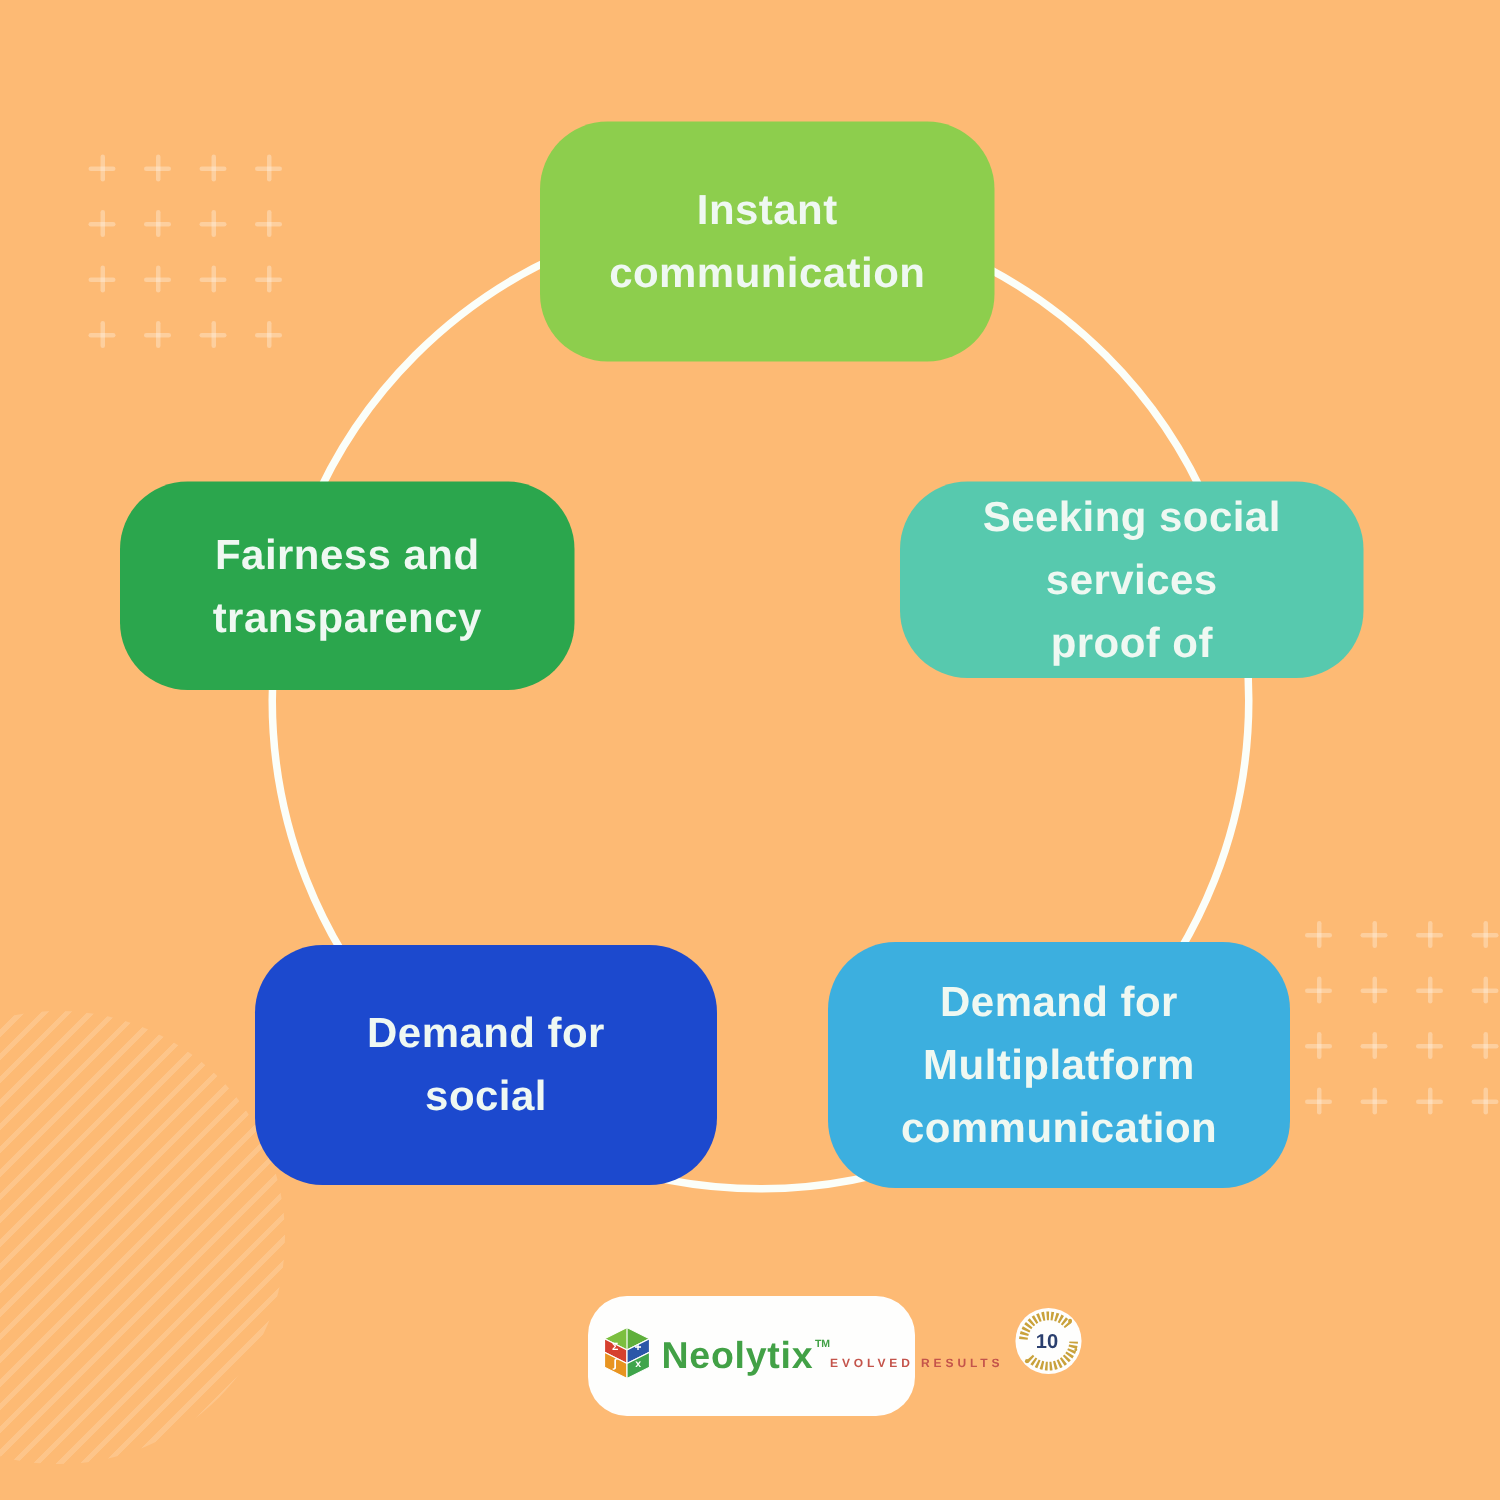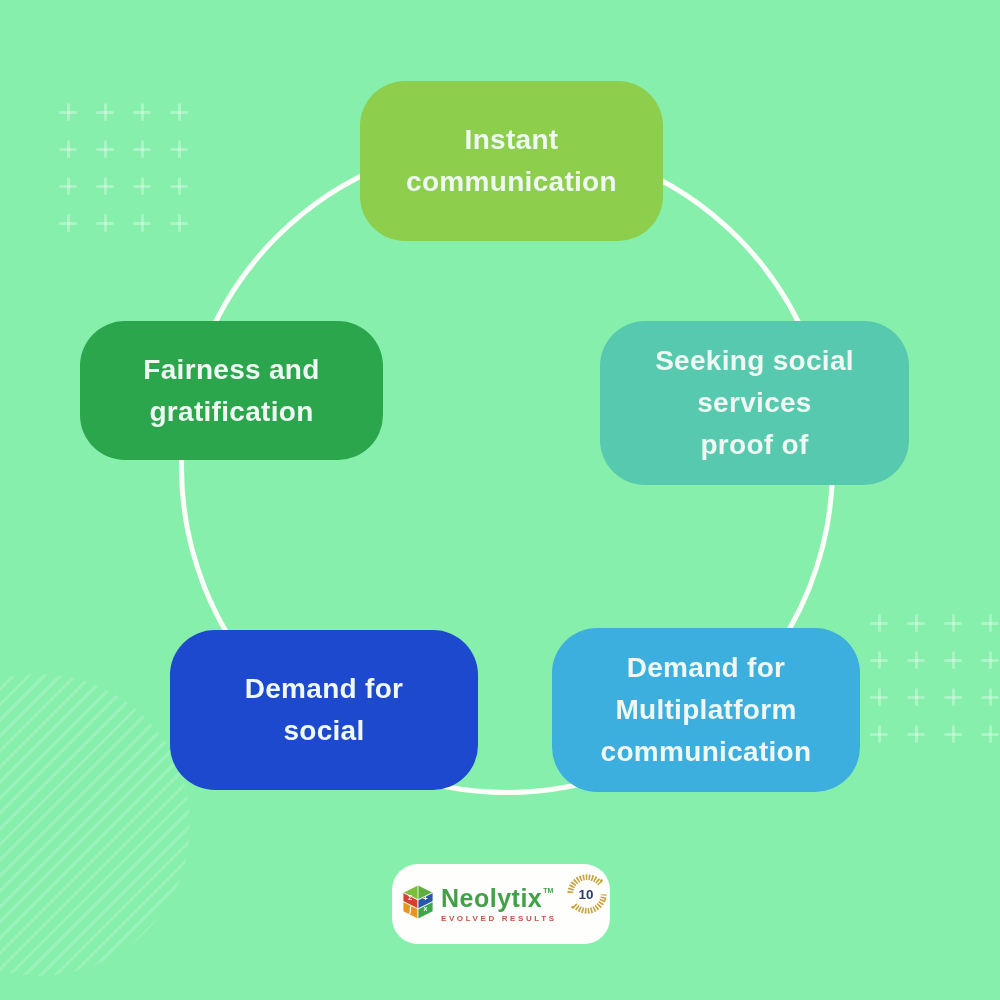--- a/index.html
+++ b/index.html
@@ -22,21 +22,21 @@
   .node{
     position:absolute; border-radius:45px;
     display:flex; align-items:center; justify-content:center;
     text-align:center;
   }
   .node-label{
     color:#EFF8F2; font-weight:bold; font-size:28px;
     line-height:42px; letter-spacing:.3px;
   }
   .node-instant       { left:360px; top:81px;  width:303px; height:160px; }
-  .node-seeking       { left:600px; top:321px; width:309px; height:164px; }
+  .node-seeking       { left:600px; top:321px; width:309px; height:131px; }
   .node-fairness      { left:80px;  top:321px; width:303px; height:139px; }
   .node-respect       { left:170px; top:630px; width:308px; height:160px; }
   .node-multiplatform { left:552px; top:628px; width:308px; height:164px; }
 
   
   .plus-grid{
     position:absolute; display:grid;
     grid-template-columns:repeat(4,18px);
     grid-template-rows:repeat(4,18px);
     gap:19px;
@@ -65,31 +65,31 @@
       transparent 3.5px 11px);
   }
 
   
   .logo-pill{
     position:absolute; left:392px; top:864px;
     width:218px; height:80px; border-radius:26px;
     background:#FEFEFD;
     display:flex; align-items:center; padding:0 10px; gap:7px;
   }
-  .wordmark{ display:flex; flex-direction:column; align-items:flex-start; }
+  .wordmark{ display:flex; flex-direction:row; align-items:flex-start; }
   .brand-row{ display:flex; align-items:flex-start; }
   .brand-text{ font-size:25px; font-weight:bold; letter-spacing:.5px; color:#42A146; line-height:26px; }
   .trademark{ font-size:7px; font-weight:bold; color:#42A146; margin-top:2px; margin-left:1px; }
-  .tagline{ font-size:8px; font-weight:bold; letter-spacing:2.6px; color:#C4544B; margin-top:3px; white-space:nowrap; }
+  .tagline{ font-size:8px; font-weight:bold; letter-spacing:2.6px; color:#C4544B; margin-top:13px; white-space:nowrap; }
   .badge-wrap{ margin-top:-16px; }
 </style>
 </head>
 <body>
 
-<div class="canvas" style="background: #86efac;">
+<div class="canvas" style="background: #fdba74;">
 
   <div class="plus-grid plus-grid-tl" style="--plus-color: rgba(255,255,255,0.30);">
       <span class="plus"></span>
       <span class="plus"></span>
       <span class="plus"></span>
       <span class="plus"></span>
       <span class="plus"></span>
       <span class="plus"></span>
       <span class="plus"></span>
       <span class="plus"></span>
@@ -136,21 +136,21 @@
     <div class="node-label">
         <div>Seeking social</div>
         <div>services</div>
         <div>proof of</div>
       </div>
   </div>
 
   <div class="node node-fairness" style="background: rgb(43, 166, 77);">
     <div class="node-label">
         <div>Fairness and</div>
-        <div>gratification</div>
+        <div>transparency</div>
       </div>
   </div>
 
   <div class="node node-respect" style="background: rgb(28, 73, 206);">
     <div class="node-label">
         <div>Demand for</div>
         <div>social</div>
       </div>
   </div>
 

